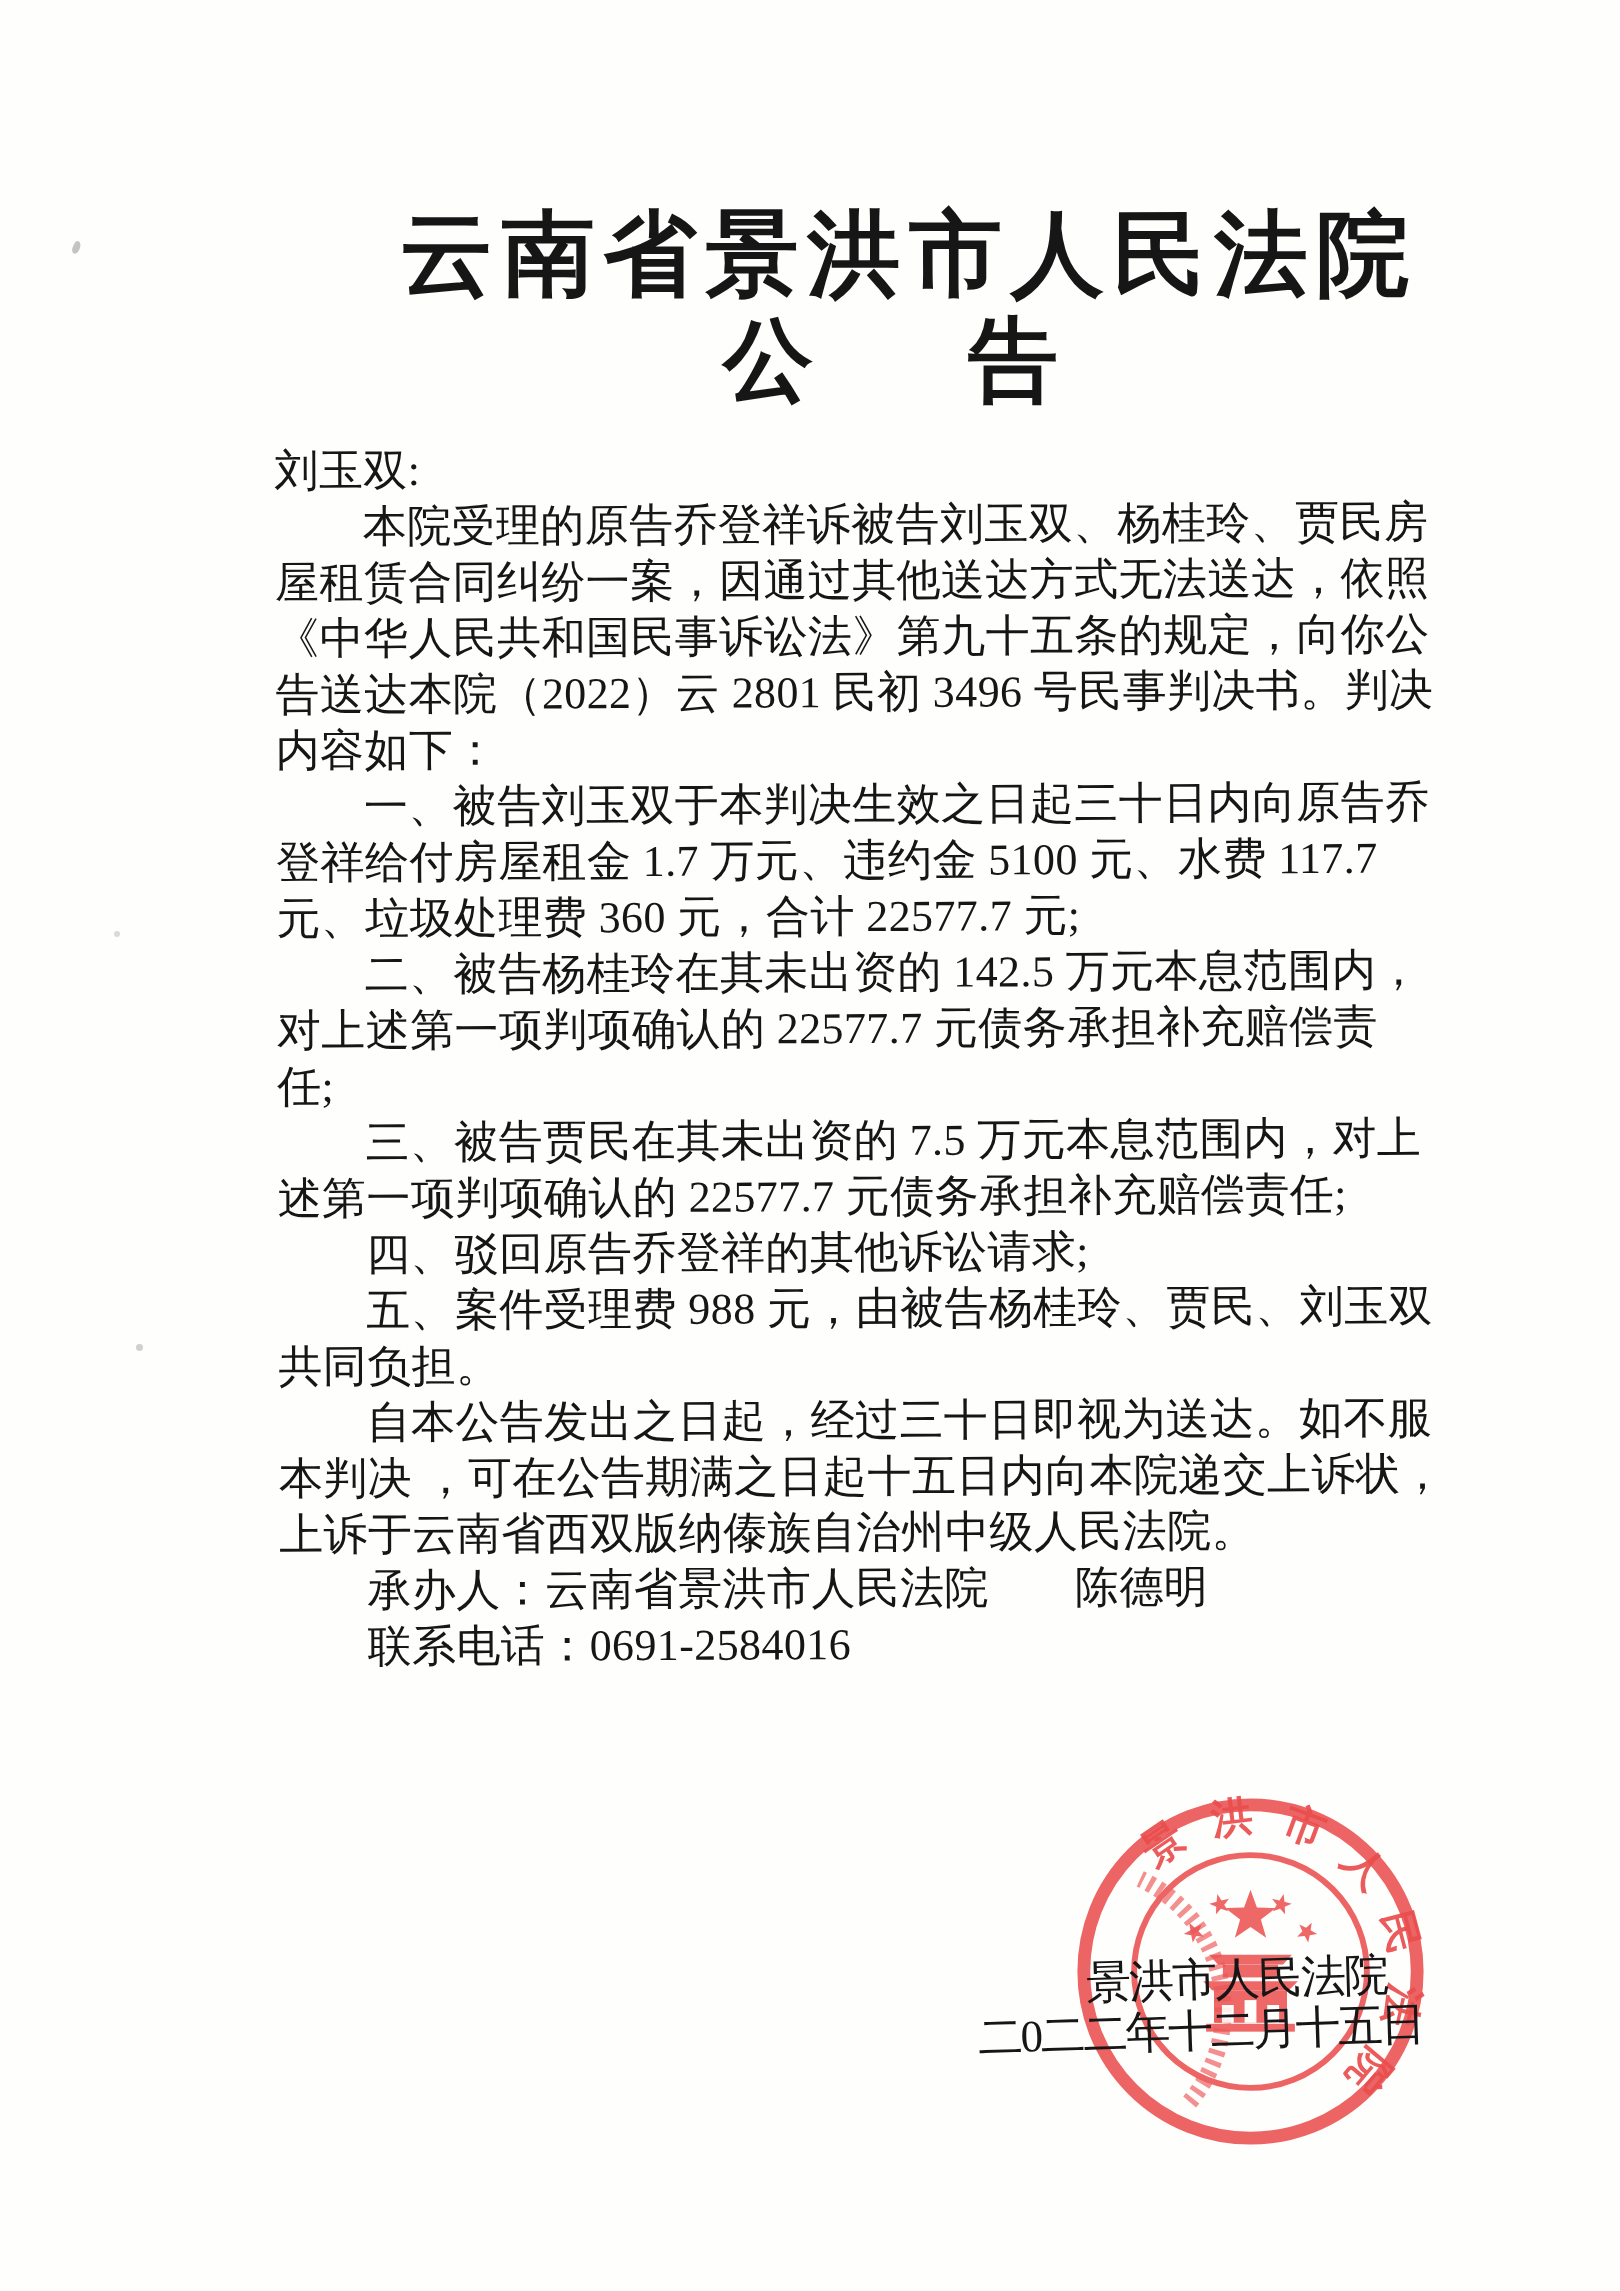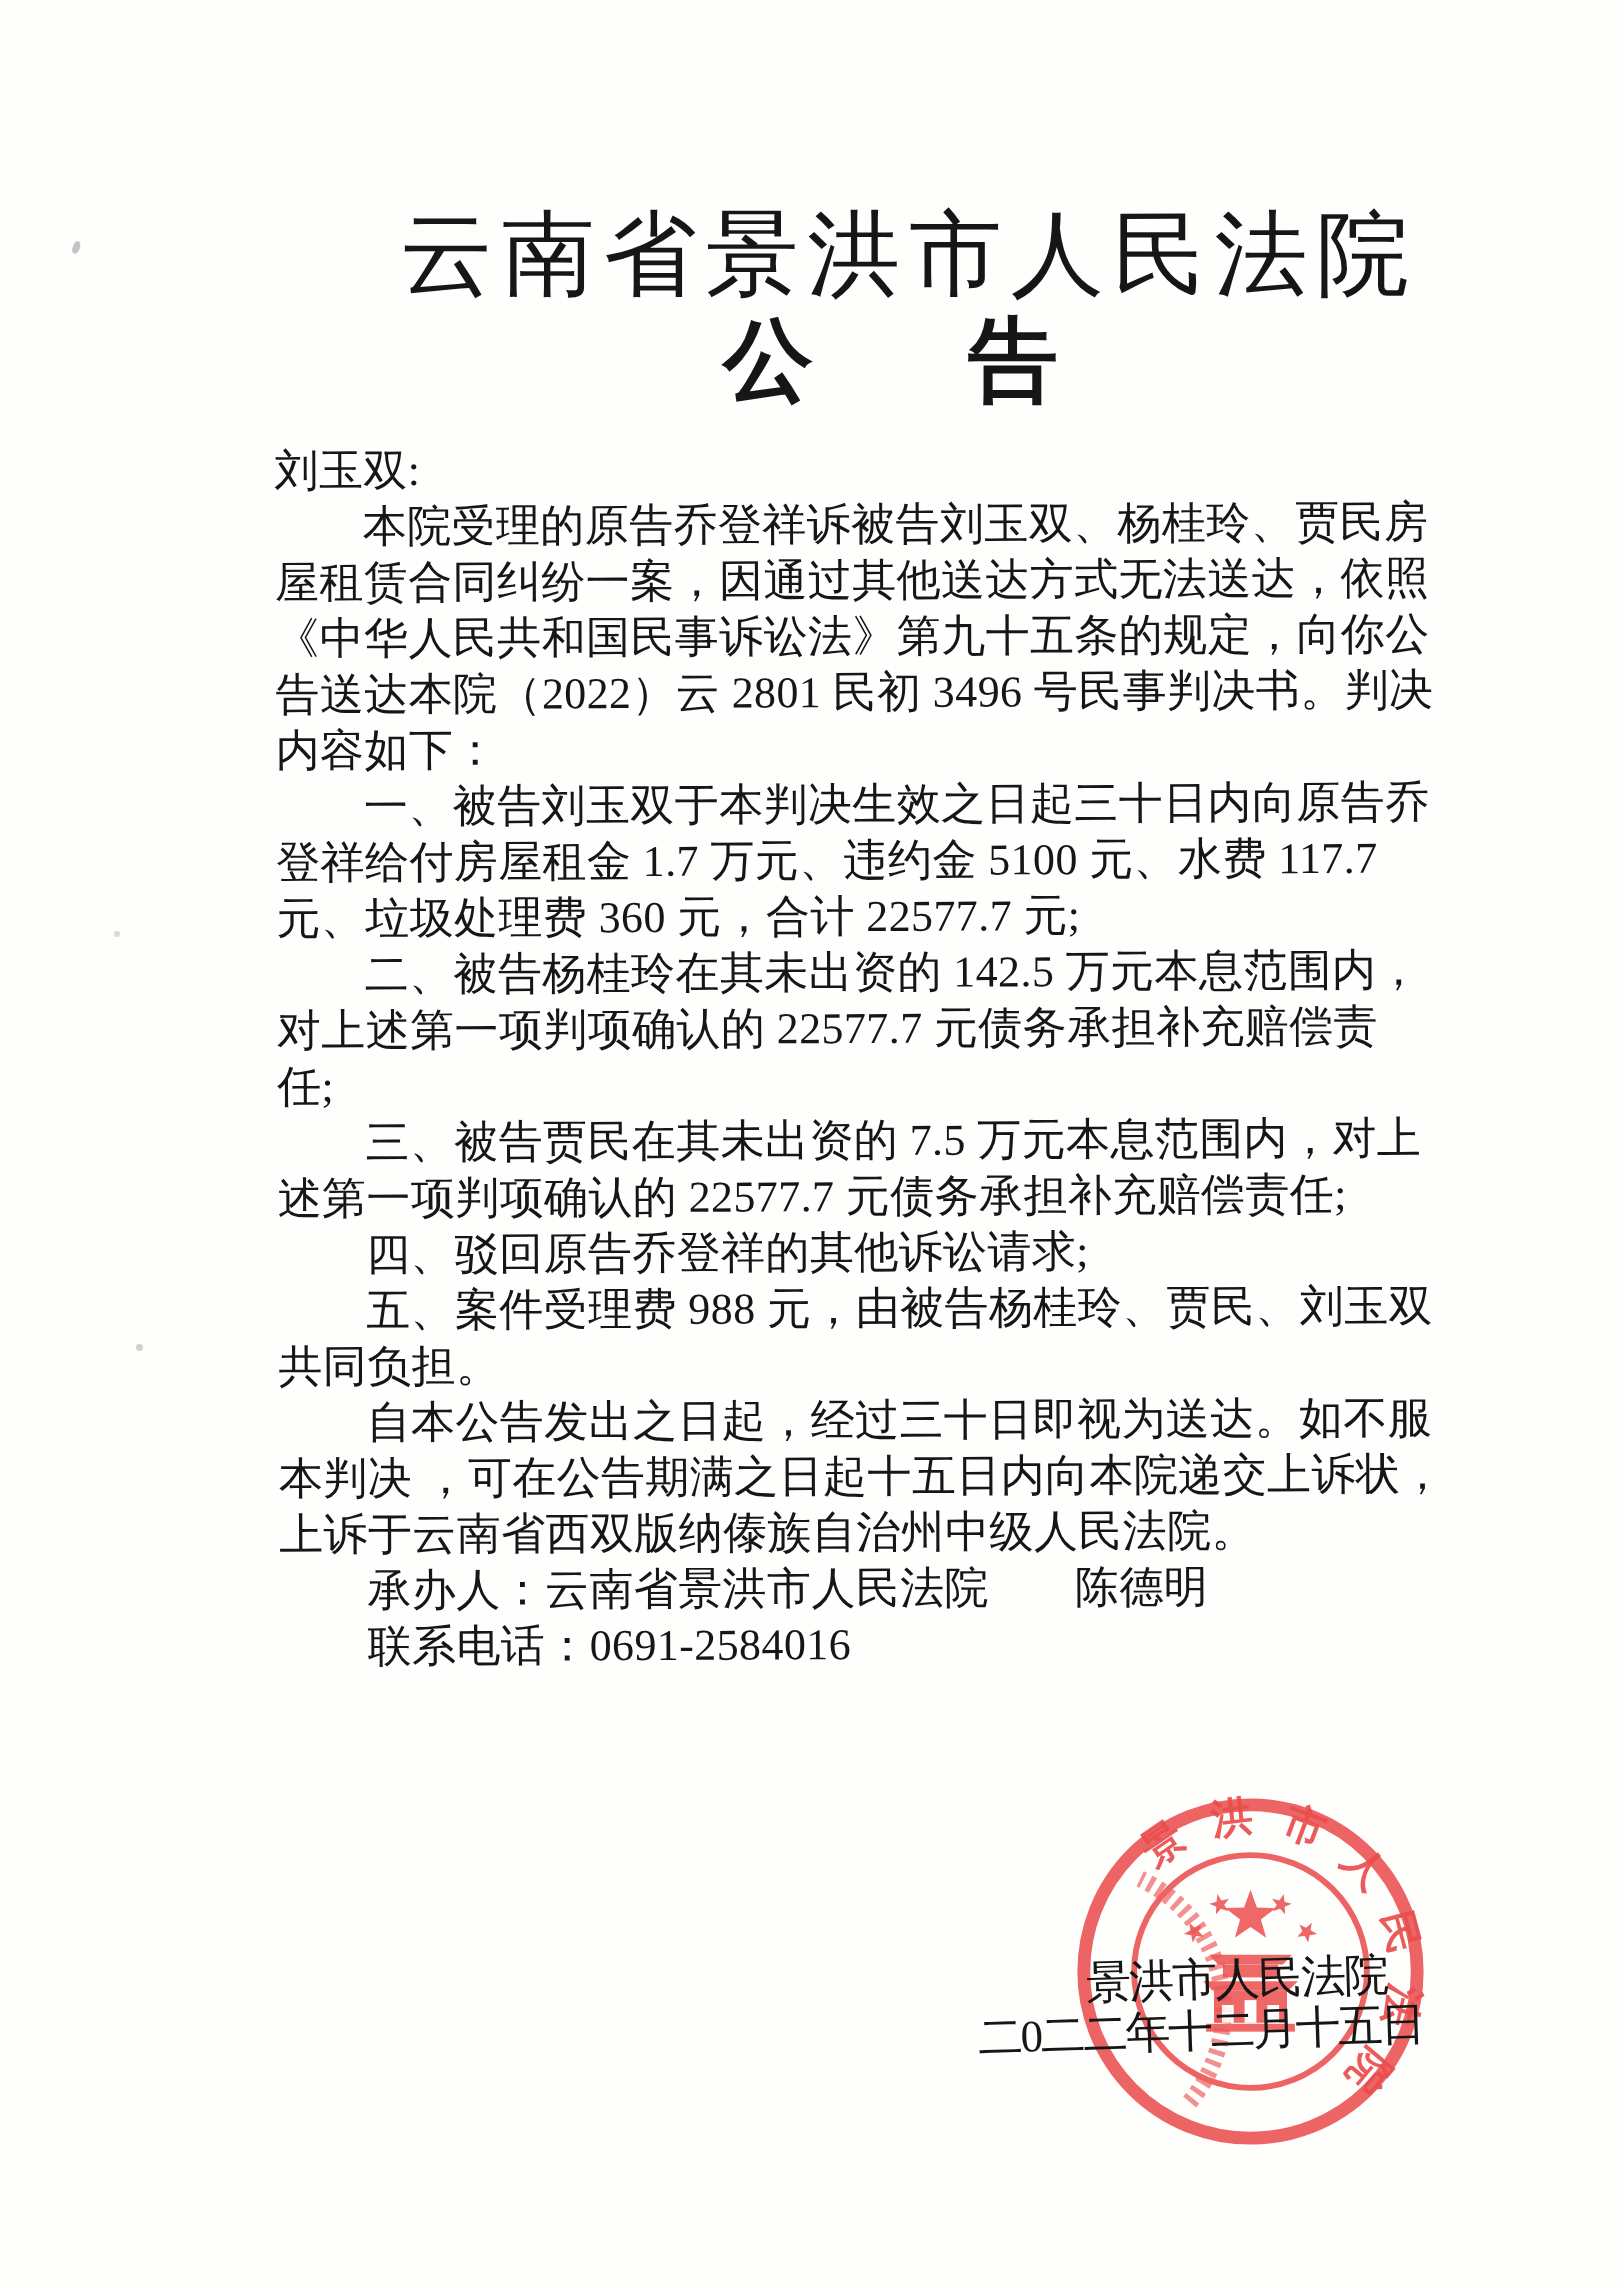--- a/index.html
+++ b/index.html
@@ -6,21 +6,21 @@
   .page{
     position:relative;
     width:1620px;height:2292px;
     background:#fefefd;
     overflow:hidden;
     font-family:"Liberation Serif","DejaVu Serif",serif;
     color:#161616;
   }
   .title1{
     position:absolute;left:400px;top:192px;margin:0;
-    font-size:93px;font-weight:400;letter-spacing:8.8px;white-space:nowrap;text-align:center;
+    font-size:93px;font-weight:700;letter-spacing:8.8px;white-space:nowrap;text-align:center;
   }
   .title2{
     position:absolute;left:723px;top:300px;
     display:flex;gap:155px;
     font-size:90px;font-weight:600;white-space:nowrap;
   }
   .body{
     position:absolute;left:277px;top:441px;width:1171px;
     font-size:44px;line-height:56px;letter-spacing:0.4px;
     transform:rotate(-0.25deg);

